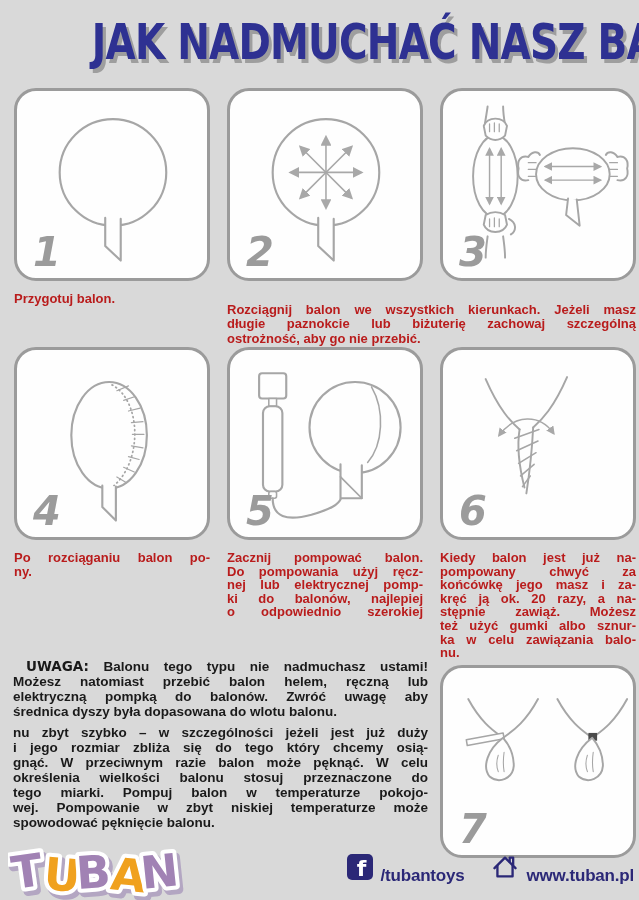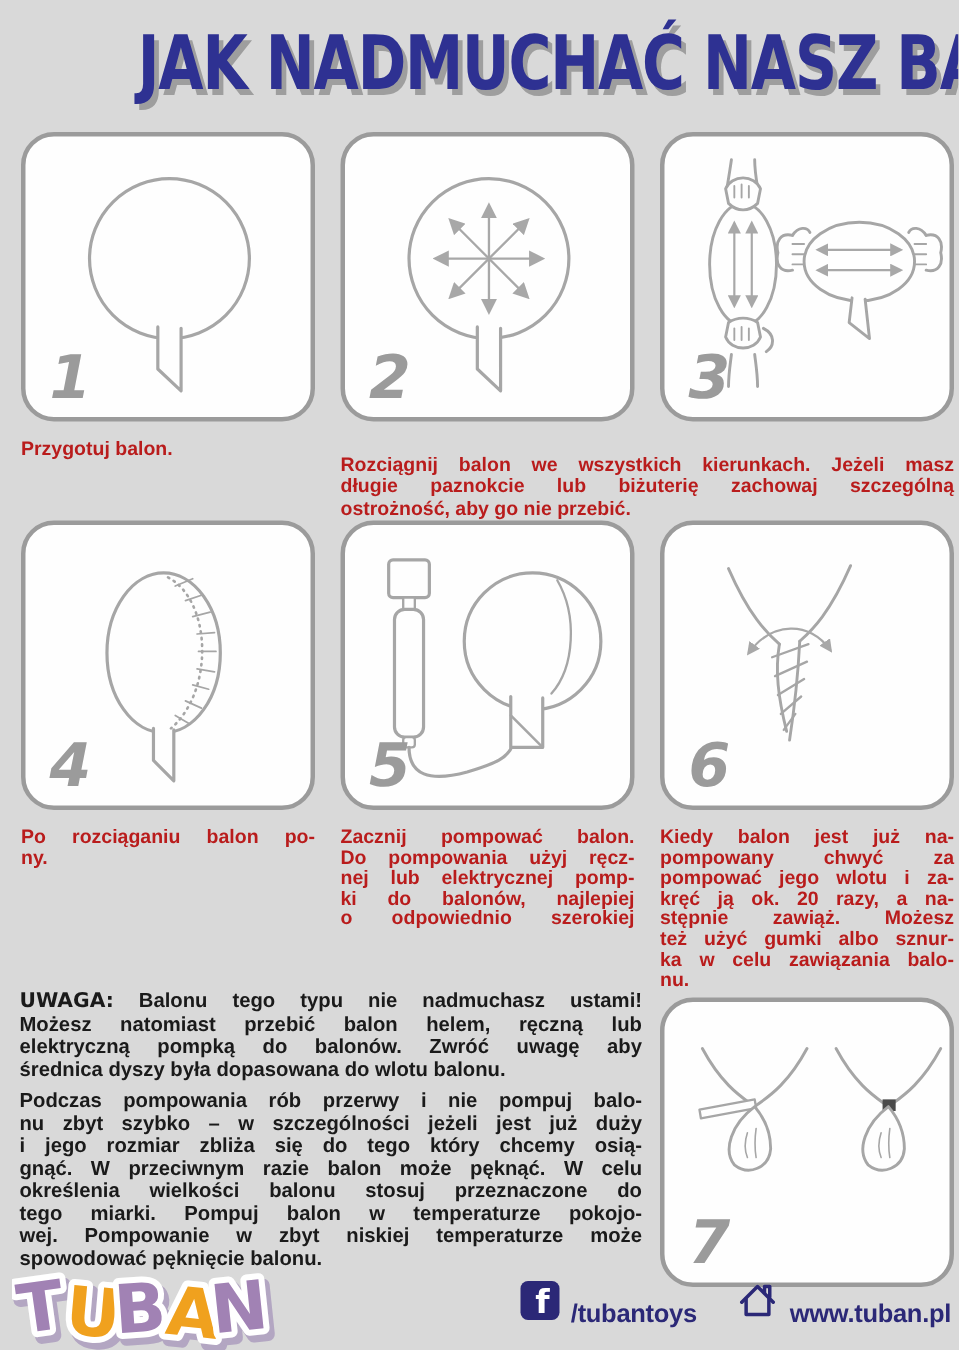--- a/index.html
+++ b/index.html
@@ -51,21 +51,21 @@
   #cap5  { left:227px; top:551px; width:196px; }
   #cap6  { left:440px; top:551px; width:196px; }
 
   .cap-line { text-align:justify; text-align-last:justify; }
   .cap-line.last { text-align-last:left; }
 
   
   .notice { position:absolute; left:13px; top:659px; width:415px;
             color:#1a1a1a; font-weight:bold; font-size:13.5px; line-height:15px; }
   .notice .p2 { margin-top:6px; }
-  .uwaga-label { font-family:"DejaVu Sans", sans-serif; font-weight:bold; }
+  .uwaga-label { font-family:"DejaVu Sans", sans-serif; font-weight:bold;margin-left:13px; }
 
   
   .brand-logo { position:absolute; left:8px; top:840px; }
   .footer-links { position:absolute; right:5px; bottom:14px; display:flex; align-items:center; gap:8px; }
   .fb-icon {
     width:26px; height:26px; background:#2b2877; border-radius:5px;
     color:#fff; font-family:"DejaVu Sans", sans-serif; font-weight:bold;
     font-size:22px; line-height:26px; text-align:center; display:inline-block;
   }
   .fb-icon span { position:relative; left:2px; top:2px; }
@@ -239,41 +239,40 @@
   <div class="caption" id="cap5">
       <div class="cap-line">Zacznij pompować balon.</div>
       <div class="cap-line">Do pompowania użyj ręcz-</div>
       <div class="cap-line">nej lub elektrycznej pomp-</div>
       <div class="cap-line">ki do balonów, najlepiej</div>
       <div class="cap-line">o odpowiednio szerokiej</div>
     </div>
   <div class="caption" id="cap6">
       <div class="cap-line">Kiedy balon jest już na-</div>
       <div class="cap-line">pompowany chwyć za</div>
-      <div class="cap-line">pompować jego wlotu i za-</div>
+      <div class="cap-line">końcówkę jego masz i za-</div>
       <div class="cap-line">kręć ją ok. 20 razy, a na-</div>
       <div class="cap-line">stępnie zawiąż. Możesz</div>
       <div class="cap-line">też użyć gumki albo sznur-</div>
       <div class="cap-line">ka w celu zawiązania balo-</div>
       <div class="cap-line last">nu.</div>
     </div>
 
   <div class="notice">
     <div class="p1">
       <div class="cap-line">
         <span class="uwaga-label">UWAGA:</span><span> Balonu tego typu nie nadmuchasz ustami!</span>
       </div>
       <div>
           <div class="cap-line">Możesz natomiast przebić balon helem, ręczną lub</div>
           <div class="cap-line">elektryczną pompką do balonów. Zwróć uwagę aby</div>
           <div class="cap-line last">średnica dyszy była dopasowana do wlotu balonu.</div>
         </div>
     </div>
     <div class="p2">
-        <div class="cap-line">Podczas pompowania rób przerwy i nie pompuj balo-</div>
         <div class="cap-line">nu zbyt szybko – w szczególności jeżeli jest już duży</div>
         <div class="cap-line">i jego rozmiar zbliża się do tego który chcemy osią-</div>
         <div class="cap-line">gnąć. W przeciwnym razie balon może pęknąć. W celu</div>
         <div class="cap-line">określenia wielkości balonu stosuj przeznaczone do</div>
         <div class="cap-line">tego miarki. Pompuj balon w temperaturze pokojo-</div>
         <div class="cap-line">wej. Pompowanie w zbyt niskiej temperaturze może</div>
         <div class="cap-line last">spowodować pęknięcie balonu.</div>
       </div>
   </div>
 

